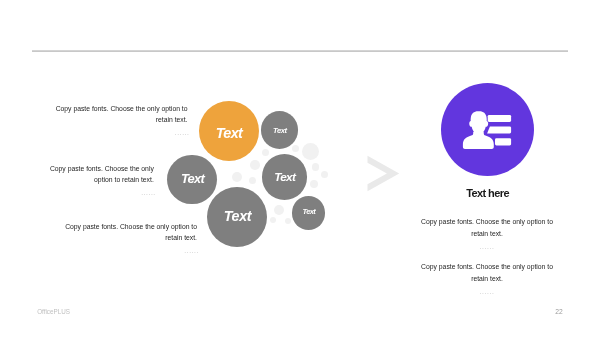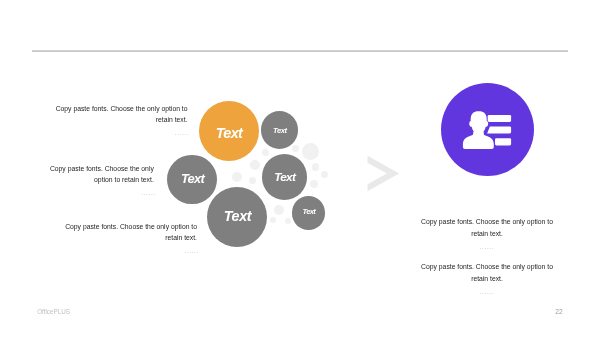--- a/index.html
+++ b/index.html
@@ -119,20 +119,21 @@
                  c0 -4.9 -3.4 -7.3 -9.0 -8.9
                  c-1.2 -0.4 -1.5 -1.2 -1.3 -3.6 z"></path>
 
         <rect x="487.7" y="114.9" width="23.4" height="7.0" rx="1.4"></rect>
         <path d="M489.9 126.4 h19.8 a1.4 1.4 0 0 1 1.4 1.4 v4.2 a1.4 1.4 0 0 1 -1.4 1.4 h-22.6 z"></path>
         <rect x="495.0" y="138.2" width="16.1" height="7.2" rx="1.4"></rect>
       </g>
     </svg>
   </div>
 
+  <div class="rtitle" style="left:407.6px;top:187px;width:160px;">Text here</div>
 
   <div class="rpara" style="left:407px;top:216px;width:160px;">
     <div>Copy paste fonts. Choose the only option to</div>
     <div>retain text.</div>
     <div class="dotrow"><span class="dots">......</span></div>
   </div>
   <div class="rpara" style="left:407px;top:260.5px;width:160px;">
     <div>Copy paste fonts. Choose the only option to</div>
     <div>retain text.</div>
     <div class="dotrow"><span class="dots">......</span></div>

